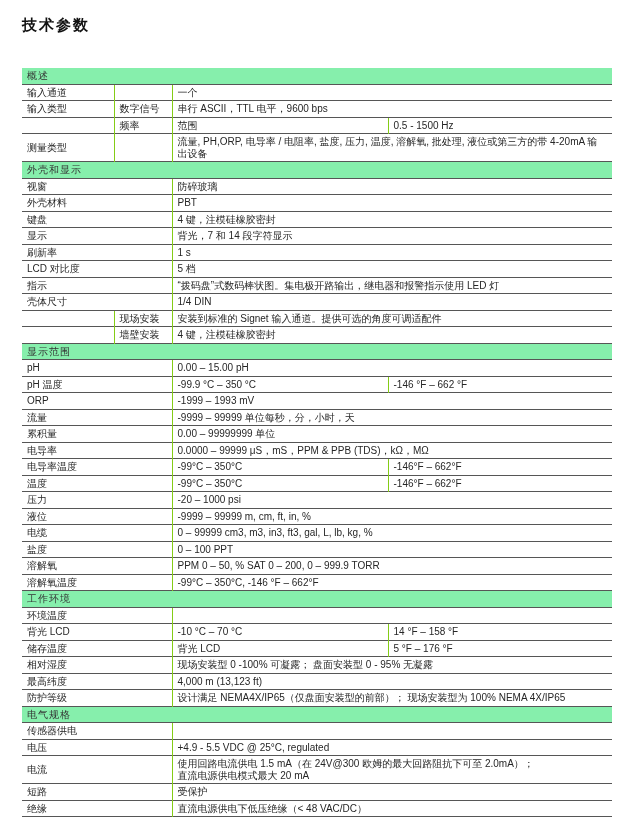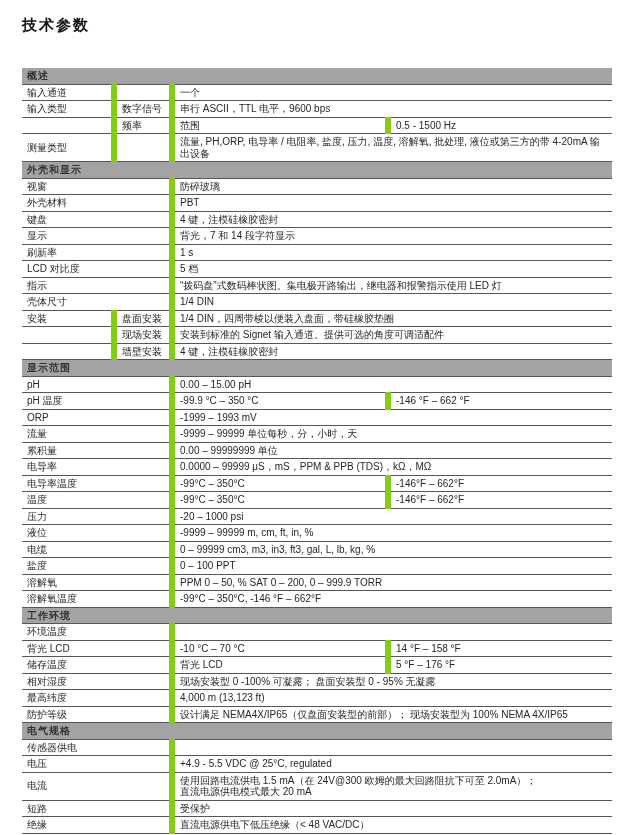--- a/index.html
+++ b/index.html
@@ -40,25 +40,25 @@
   table.spec-table td {
     border-top: 1px solid #565656;
     padding: 2px 5px 2px 5px;
     line-height: 11.5px;
     vertical-align: middle;
     color: #262626;
     white-space: pre-line;
     overflow: hidden;
   }
   table.spec-table td + td {
-    border-left: 6px solid #84cc16;
+    border-left: 1px solid #84cc16;
   }
   tr.section-row td.section-header {
-    background: #a3a3a3;
-    font-weight: bold;
+    background: #86efac;
+    font-weight: normal;
     color: #333333;
     letter-spacing: 1px;
     border-left: none;
     margin-left: 28px;
   }
   tr.section-row.first td.section-header {
     border-top: none;
   }
   td.spec-label {
     color: #262626;
@@ -131,25 +131,20 @@
         </tr>
         <tr>
           <td colspan="2" class="spec-label">指示</td>
           <td colspan="2" class="spec-value">“拨码盘”式数码棒状图。集电极开路输出，继电器和报警指示使用 LED 灯</td>
         </tr>
         <tr>
           <td colspan="2" class="spec-label">壳体尺寸</td>
           <td colspan="2" class="spec-value">1/4 DIN</td>
         </tr>
         <tr>
-          <td class="spec-label">安装</td>
-          <td class="spec-value">盘面安装</td>
-          <td colspan="2" class="spec-value">1/4 DIN，四周带棱以便装入盘面，带硅橡胶垫圈</td>
-        </tr>
-        <tr>
           <td class="spec-label"></td>
           <td class="spec-value">现场安装</td>
           <td colspan="2" class="spec-value">安装到标准的 Signet 输入通道。提供可选的角度可调适配件</td>
         </tr>
         <tr>
           <td class="spec-label"></td>
           <td class="spec-value">墙壁安装</td>
           <td colspan="2" class="spec-value">4 键，注模硅橡胶密封</td>
         </tr>
         <tr class="section-row">

